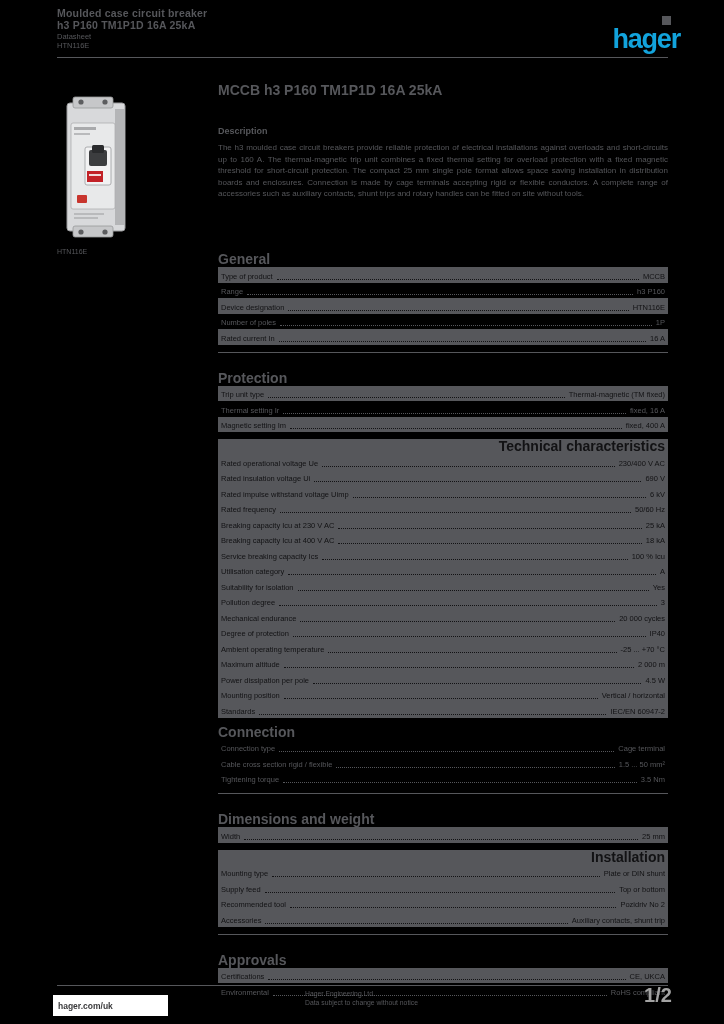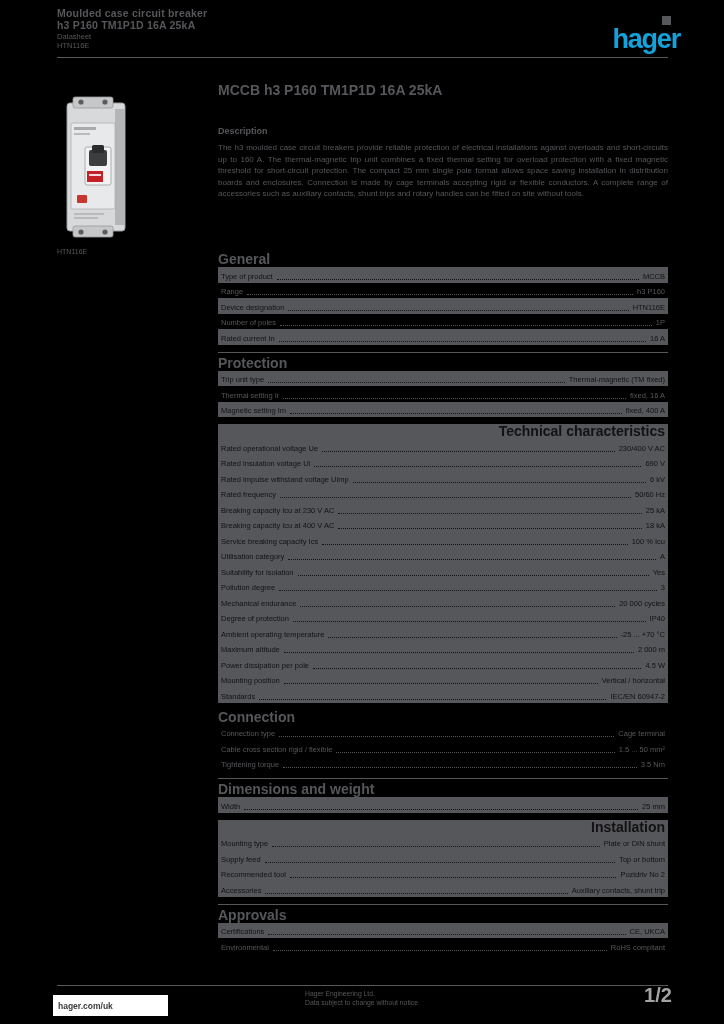--- a/index.html
+++ b/index.html
@@ -20,21 +20,21 @@
   #photo{left:57px;top:95px;width:90px;height:145px;}
   #photo-caption{left:57px;top:248px;font-size:7px;color:#56575b;}
 
   
   #main-title{left:218px;top:82px;font-size:14px;font-weight:bold;width:450px;}
   #desc-head{left:218px;top:126px;font-size:9px;font-weight:bold;}
   #desc{left:218px;top:142px;width:450px;font-size:8px;line-height:11.5px;text-align:justify;}
 
   #sections{left:218px;top:252px;width:450px;}
   .section{margin-bottom:7px;}
-  .section.ruled{border-top:1px solid #56575b;padding-top:3px;}
+  .section.ruled{border-top:1px solid #56575b;padding-top:18px;}
   .sec-head{font-size:14px;font-weight:bold;height:15px;line-height:15px;color:#56575b;}
   .section.shade-all .sec-head{background:#56575b;color:#121214;padding:0 3px;text-align:right;}
   .row{display:flex;align-items:flex-end;height:15.5px;font-size:7.5px;line-height:13px;padding:0 3px;}
   .row .lbl{white-space:nowrap;}
   .row .leader{flex:1;border-bottom:1px dotted #56575b;margin:0 4px 3px 4px;min-width:10px;}
   .row .val{white-space:nowrap;text-align:right;}
   .row.shaded{background:#56575b;color:#121214;}
   .row.shaded .leader{border-bottom-color:#121214;}
 
   

